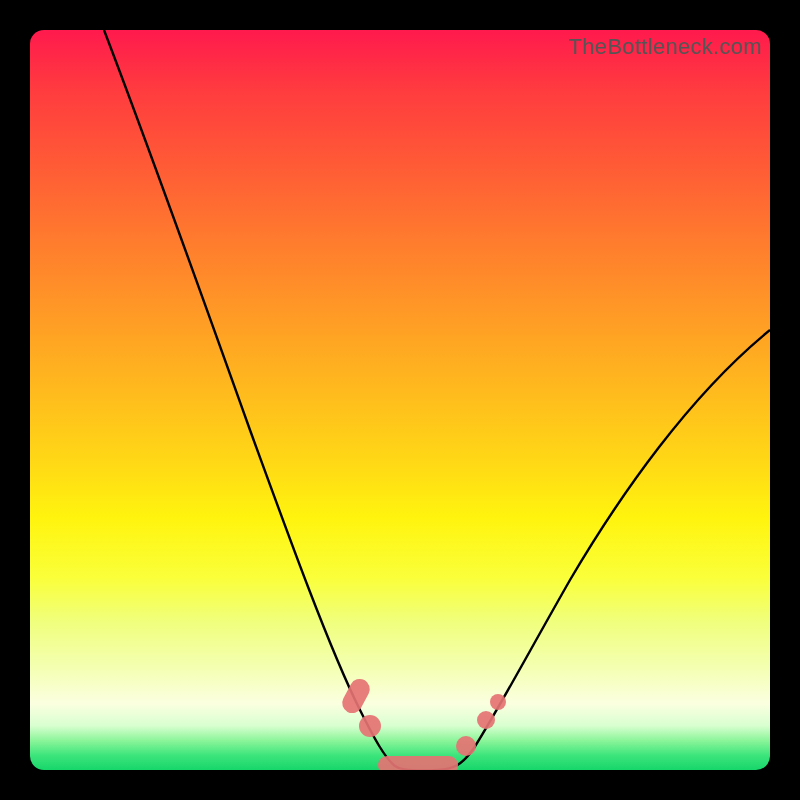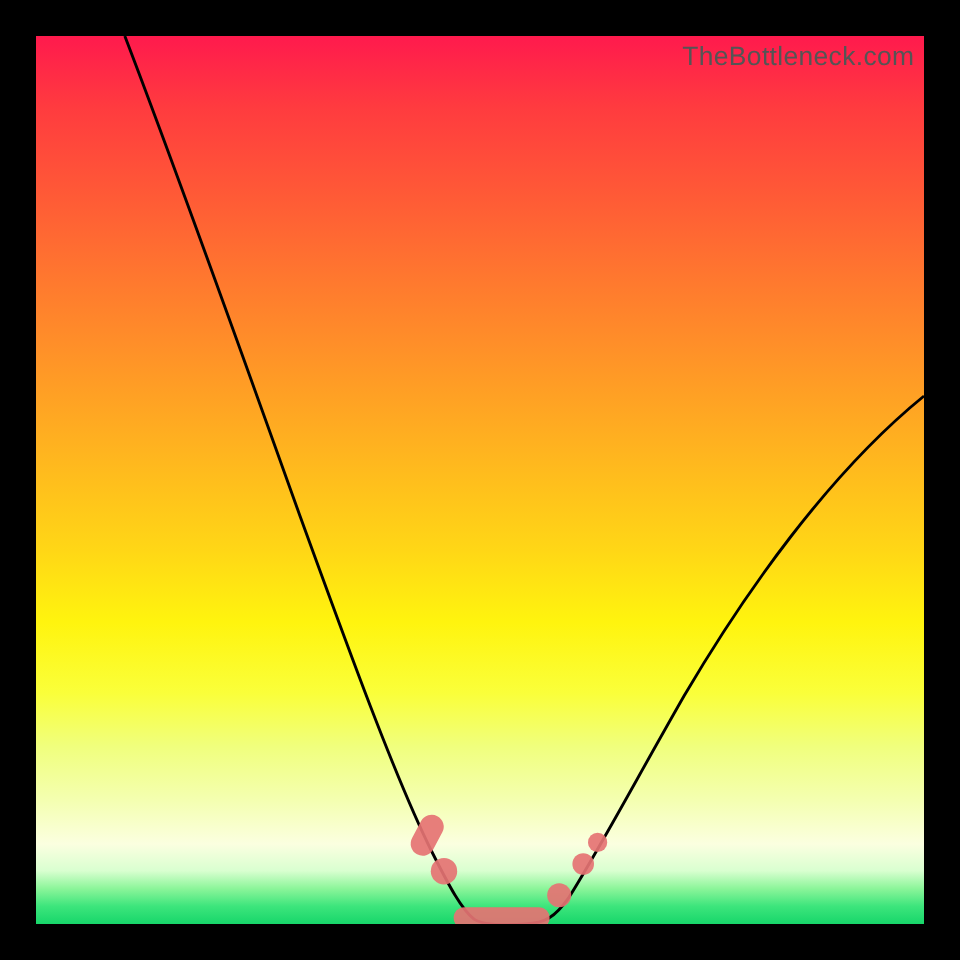--- a/index.html
+++ b/index.html
@@ -36,20 +36,21 @@
       #fff40e 66%,
       #faff3a 74%,
       #f0ff7d 80%,
       #f4ffb0 86%,
       #fbffe0 91%,
       #d9ffd0 94%,
       #8cf59a 96%,
       #3de57c 98%,
       #17d66a 100%
     );
+    border-radius: 14px;
   }
   .watermark {
     position: absolute;
     top: 4px;
     right: 8px;
     color: #555;
     font-size: 22px;
     font-weight: 500;
     letter-spacing: 0.3px;
     user-select: none;

